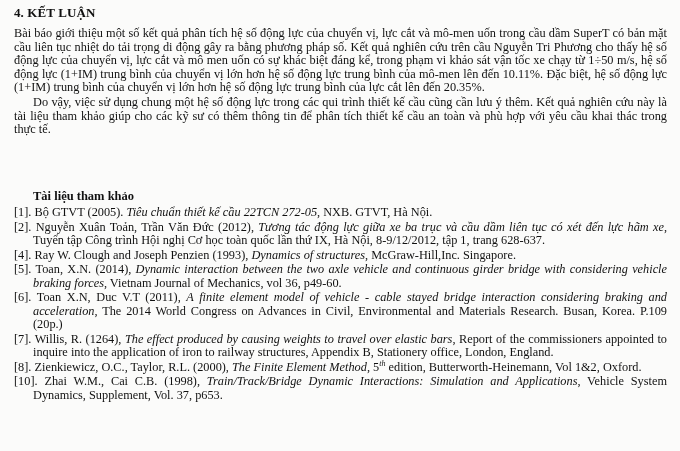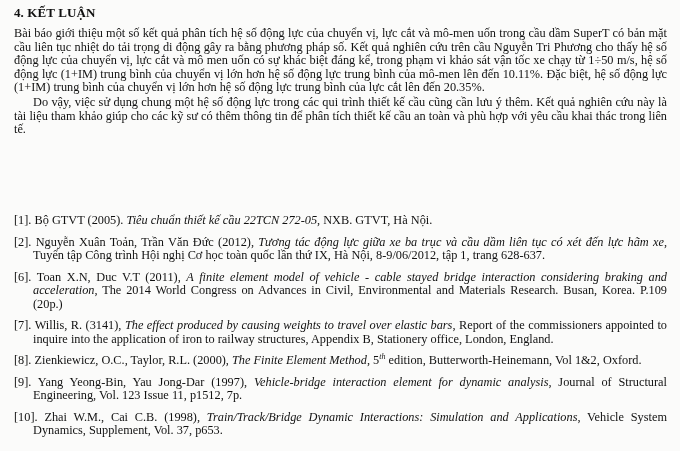--- a/index.html
+++ b/index.html
@@ -22,36 +22,38 @@
   }
   .p1 { top: 27px; }
   .p2 { top: 96px; text-indent: 19px; }
   .ref-title {
     position: absolute; left: 33px; top: 190px;
     font-weight: bold; font-size: 12.5px;
   }
   .refs { position: absolute; left: 14px; top: 206px; width: 653px; }
   .ref {
     padding-left: 19px; text-indent: -19px;
-    text-align: justify; margin: 8px 0 1px 0;
+    text-align: justify; margin: 0 0 1px 0;
   }
   .ref i { font-style: italic; }
   sup { font-size: 8px; line-height: 0; font-style: italic; }
 </style>
 </head>
 <body>
 
 <div class="page">
   <div class="heading">4. KẾT LUẬN</div>
   <p class="para p1">Bài báo giới thiệu một số kết quả phân tích hệ số động lực của chuyển vị, lực cắt và mô-men uốn trong cầu dầm SuperT có bản mặt cầu liên tục nhiệt  do tải trọng di động gây ra bằng phương pháp số. Kết quả nghiên cứu trên cầu Nguyễn Tri Phương cho thấy hệ số động lực của chuyển vị, lực cắt và mô men uốn có sự khác biệt đáng kể, trong phạm vi khảo sát vận tốc xe chạy từ 1÷50 m/s, hệ số động lực (1+IM) trung bình của chuyển vị lớn hơn hệ số động lực trung bình của mô-men lên đến 10.11%. Đặc biệt, hệ số động lực (1+IM) trung bình của chuyển vị lớn hơn hệ số động lực trung bình của lực cắt lên đến 20.35%.</p>
-  <p class="para p2">Do vậy, việc sử dụng chung một hệ số động lực trong các qui trình thiết kế cầu cũng cần lưu ý thêm. Kết quả nghiên cứu này là tài liệu tham khảo giúp cho các kỹ sư có thêm thông tin để phân tích thiết kế cầu an toàn và phù hợp với yêu cầu khai thác trong liên tế.</p>
+  <p class="para p2">Do vậy, việc sử dụng chung một hệ số động lực trong các qui trình thiết kế cầu cũng cần lưu ý thêm. Kết quả nghiên cứu này là tài liệu tham khảo giúp cho các kỹ sư có thêm thông tin để phân tích thiết kế cầu an toàn và phù hợp với yêu cầu khai thác trong thực tế.</p>
 
+  <div class="ref-title">Tài liệu tham khảo</div>
 
   <div class="refs">
     <p class="ref"><span>[1]. </span><span>Bộ GTVT (2005). </span><i>Tiêu chuẩn thiết kế cầu 22TCN 272-05</i><span>, NXB. GTVT, Hà Nội.</span></p>
-    <p class="ref"><span>[2]. </span><span>Nguyễn Xuân Toản, Trần Văn Đức (2012), </span><i>Tương tác động lực giữa xe ba trục và cầu dầm liên tục có xét đến lực hãm xe</i><span>, Tuyển tập Công trình Hội nghị Cơ học toàn quốc lần thứ IX, Hà Nội, 8-9/06/2012, tập 1, trang 628-637.</span></p>
+    <p class="ref"><span>[2]. </span><span>Nguyễn Xuân Toản, Trần Văn Đức (2012), </span><i>Tương tác động lực giữa xe ba trục và cầu dầm liên tục có xét đến lực hãm xe</i><span>, Tuyển tập Công trình Hội nghị Cơ học toàn quốc lần thứ IX, Hà Nội, 8-9/12/2012, tập 1, trang 628-637.</span></p>
+    <p class="ref"><span>[4]. </span><span>Ray W. Clough and Joseph Penzien (1993), </span><i>Dynamics of structures</i><span>, McGraw-Hill,Inc. Singapore.</span></p>
+    <p class="ref"><span>[5]. </span><span>Toan, X.N. (2014), </span><i>Dynamic interaction between the two axle vehicle and continuous girder bridge with considering vehicle braking forces</i><span>, Vietnam Journal of Mechanics, vol 36, p49-60.</span></p>
     <p class="ref"><span>[6]. </span><span>Toan X.N, Duc V.T (2011), </span><i>A finite element model of vehicle - cable stayed bridge interaction considering braking and acceleration</i><span>, The 2014 World Congress on Advances in Civil, Environmental and Materials Research. Busan, Korea. P.109 (20p.)</span></p>
-    <p class="ref"><span>[7]. </span><span>Willis, R. (3141), </span><i>The effect produced by causing weights to travel over elastic bars</i><span>, Report of the commissioners appointed to inquire into the application of iron to railway structures, Appendix B, Stationery office, London, England.</span></p>
+    <p class="ref"><span>[7]. </span><span>Willis, R. (1264), </span><i>The effect produced by causing weights to travel over elastic bars</i><span>, Report of the commissioners appointed to inquire into the application of iron to railway structures, Appendix B, Stationery office, London, England.</span></p>
     <p class="ref"><span>[8]. </span><span>Zienkiewicz, O.C., Taylor, R.L. (2000), </span><i>The Finite Element Method</i><span>, 5</span><sup>th</sup><span> edition, Butterworth-Heinemann, Vol 1&amp;2, Oxford.</span></p>
-    <p class="ref"><span>[9]. </span><span>Yang Yeong-Bin, Yau Jong-Dar (1997), </span><i>Vehicle-bridge interaction element for dynamic analysis</i><span>, Journal of Structural Engineering, Vol. 123 Issue 11, p1512, 7p.</span></p>
     <p class="ref"><span>[10]. </span><span>Zhai W.M., Cai C.B. (1998), </span><i>Train/Track/Bridge Dynamic Interactions: Simulation and Applications</i><span>, Vehicle System Dynamics, Supplement, Vol. 37, p653.</span></p>
   </div>
 </div>
 
 </body></html>

